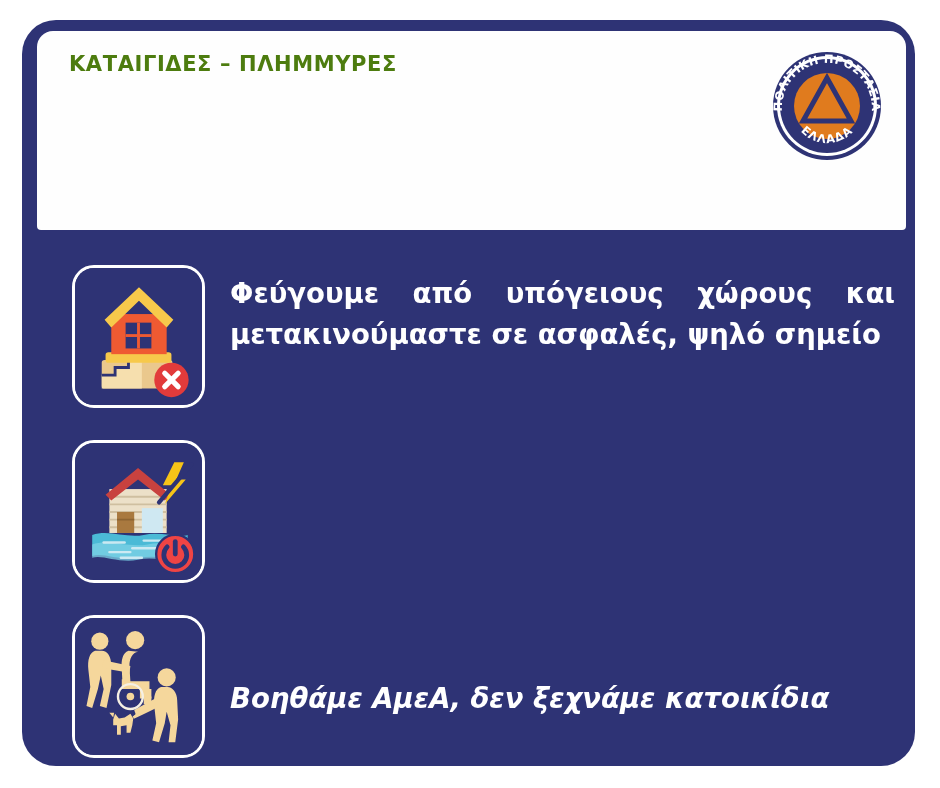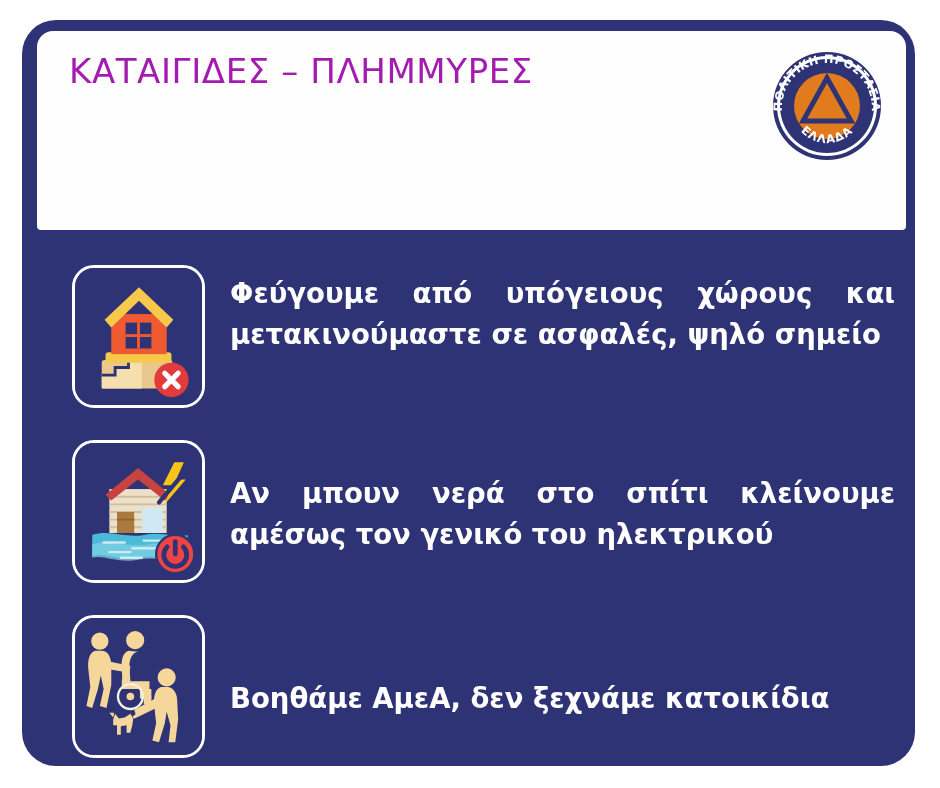--- a/index.html
+++ b/index.html
@@ -40,23 +40,23 @@
     top: 31px;
     width: 869px;
     height: 199px;
     background: #fefefe;
     border-radius: 16px 16px 4px 4px;
     box-sizing: border-box;
     padding: 22px 30px 0 32px;
   }
 
   .title {
-    color: #a21caf;
-    font-size: 34px;
-    font-weight: normal;
+    color: #4d7c0f;
+    font-size: 21px;
+    font-weight: bold;
     letter-spacing: 0.6px;
     line-height: 1.1;
     margin: 0 0 26px 0;
     white-space: nowrap;
   }
 
   .subtitle {
     color: #2e3375;
     font-size: 26px;
     font-weight: bold;
@@ -109,21 +109,21 @@
     margin-right: 45px;
     color: #ffffff;
     font-size: 27.5px;
     font-weight: bold;
     line-height: 1.5;
     text-align: justify;
     text-align-last: left;
     -ms-text-align-last: left;
     padding-top: 10px;
   }
-  .row-text.single { padding-top: 63px; text-align: right; }
+  .row-text.single { padding-top: 63px; text-align: right; font-style: italic; }
   .row-text.two    { padding-top: 33px; }
   .row-text.three  { padding-top: 8px; }
 </style>
 </head>
 <body>
 
 <div id="poster">
 
   <div class="panel"></div>
 
@@ -218,21 +218,20 @@
 
           <path d="M104 20 L92 44 L101 44 L94 64 L116 38 L106 38 L114 20 Z" fill="#f7c417"></path>
           <line x1="88" y1="62" x2="122" y2="22" stroke="#2e3375" stroke-width="4.5" stroke-linecap="round"></line>
 
           <circle cx="105" cy="116" r="20" fill="#ef4444"></circle>
           <circle cx="105" cy="116" r="20" fill="none" stroke="#2e3375" stroke-width="2.5"></circle>
           <path d="M96.5 108.5 A 12 12 0 1 0 113.5 108.5" fill="none" stroke="#2e3375" stroke-width="5" stroke-linecap="round"></path>
           <line x1="105" y1="103" x2="105" y2="116" stroke="#2e3375" stroke-width="5" stroke-linecap="round"></line>
         </svg>
       </div>
-      <div class="row-text two">Αν μπουν νερά στο σπίτι κλείνουμε αμέσως τον γενικό του ηλεκτρικού</div>
     </div>
 
     <div class="row">
       <div class="icon-box">
         <svg viewBox="0 0 133 143" xmlns="http://www.w3.org/2000/svg">
           <rect x="0" y="0" width="133" height="143" fill="#2e3375"></rect>
           <g fill="#f5d79c">
 
             <circle cx="26" cy="24" r="9"></circle>
             <path d="M21 34 C15 36 13 44 14 54 L16 72 L12 92 L18 94 L24 74 L27 60 L30 74 L26 92 L33 94 L38 70 L38 50 C38 40 34 34 28 34 Z"></path>

